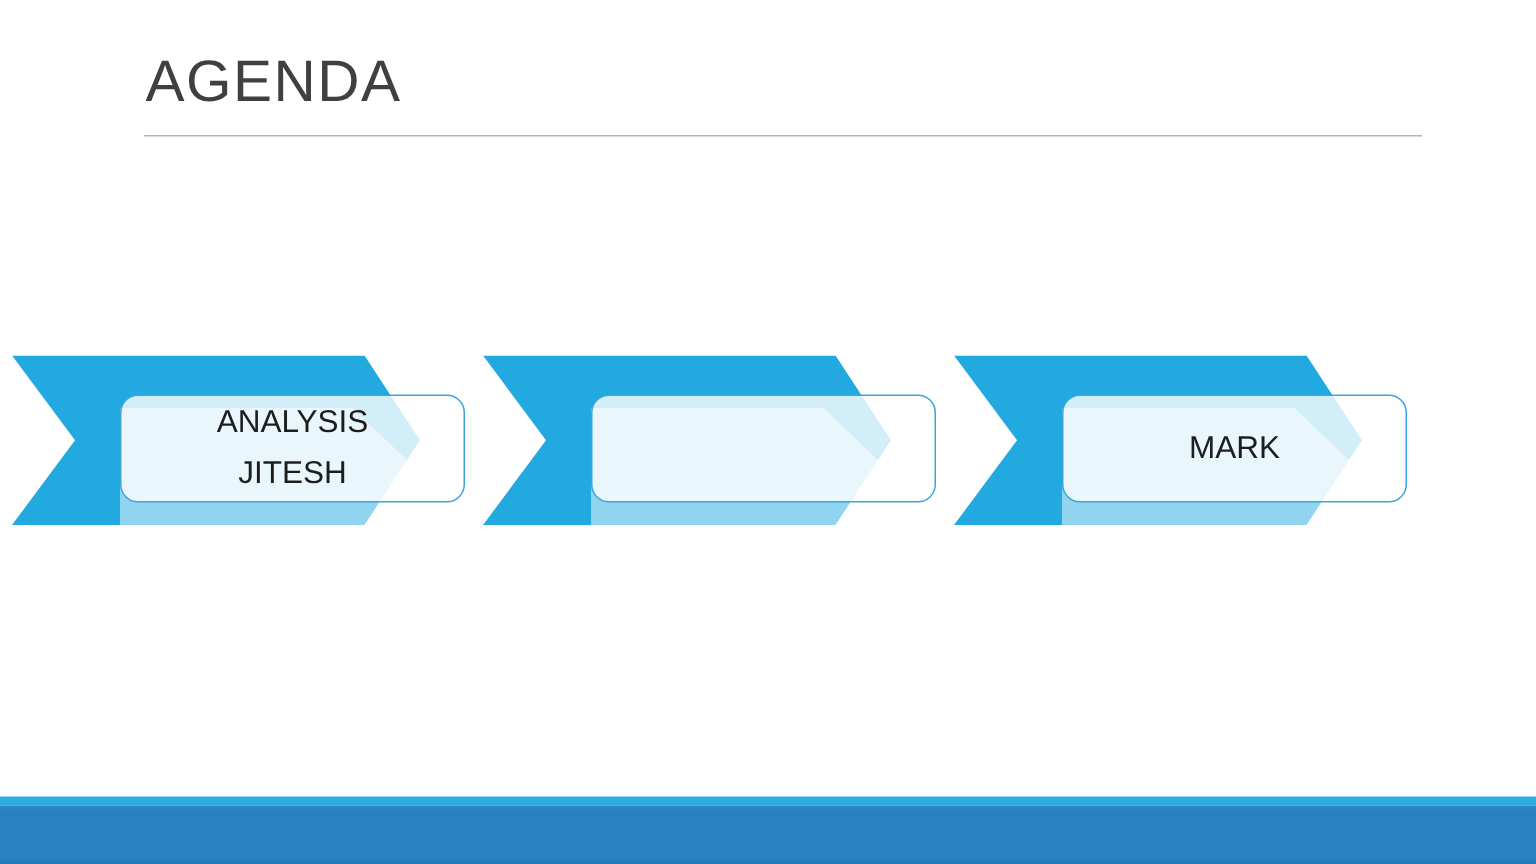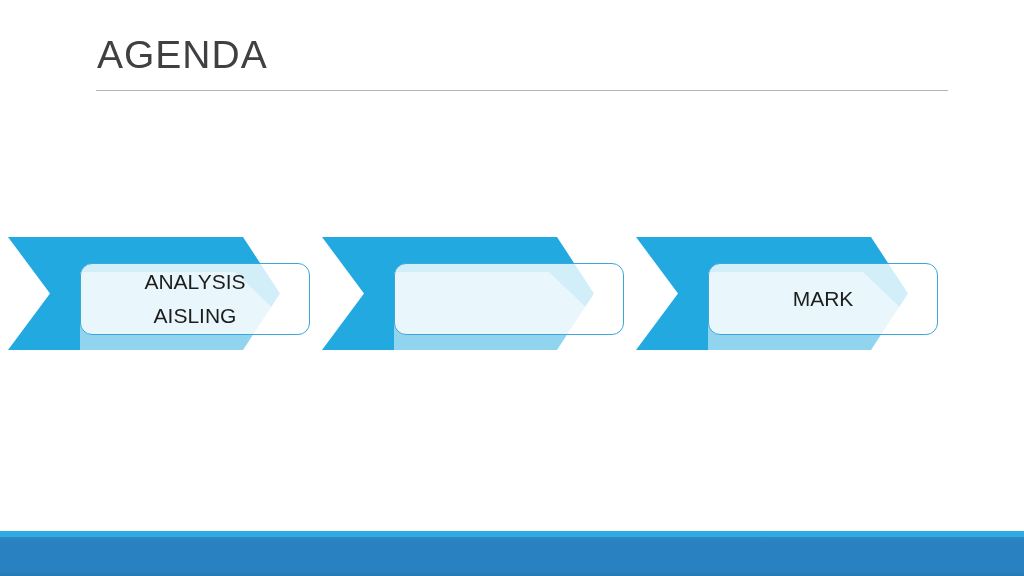--- a/index.html
+++ b/index.html
@@ -59,21 +59,21 @@
 
   <div>
 
     <div class="step" style="left:8px">
       <svg width="290" height="135" viewBox="0 0 290 135">
         <polygon class="chev" points="0,0 235,0 272,56.5 235,113 0,113 42,56.5"></polygon>
         <polygon class="pent" points="72,35 227,35 272,78 227,121 72,121"></polygon>
       </svg>
       <div class="card">
         <div class="topic">ANALYSIS</div>
-        <div class="presenter">AISLING</div>
+        <div class="presenter">JITESH</div>
       </div>
     </div>
 
     <div class="step" style="left:322px">
       <svg width="290" height="135" viewBox="0 0 290 135">
         <polygon class="chev" points="0,0 235,0 272,56.5 235,113 0,113 42,56.5"></polygon>
         <polygon class="pent" points="72,35 227,35 272,78 227,121 72,121"></polygon>
       </svg>
       <div class="card">
       </div>

